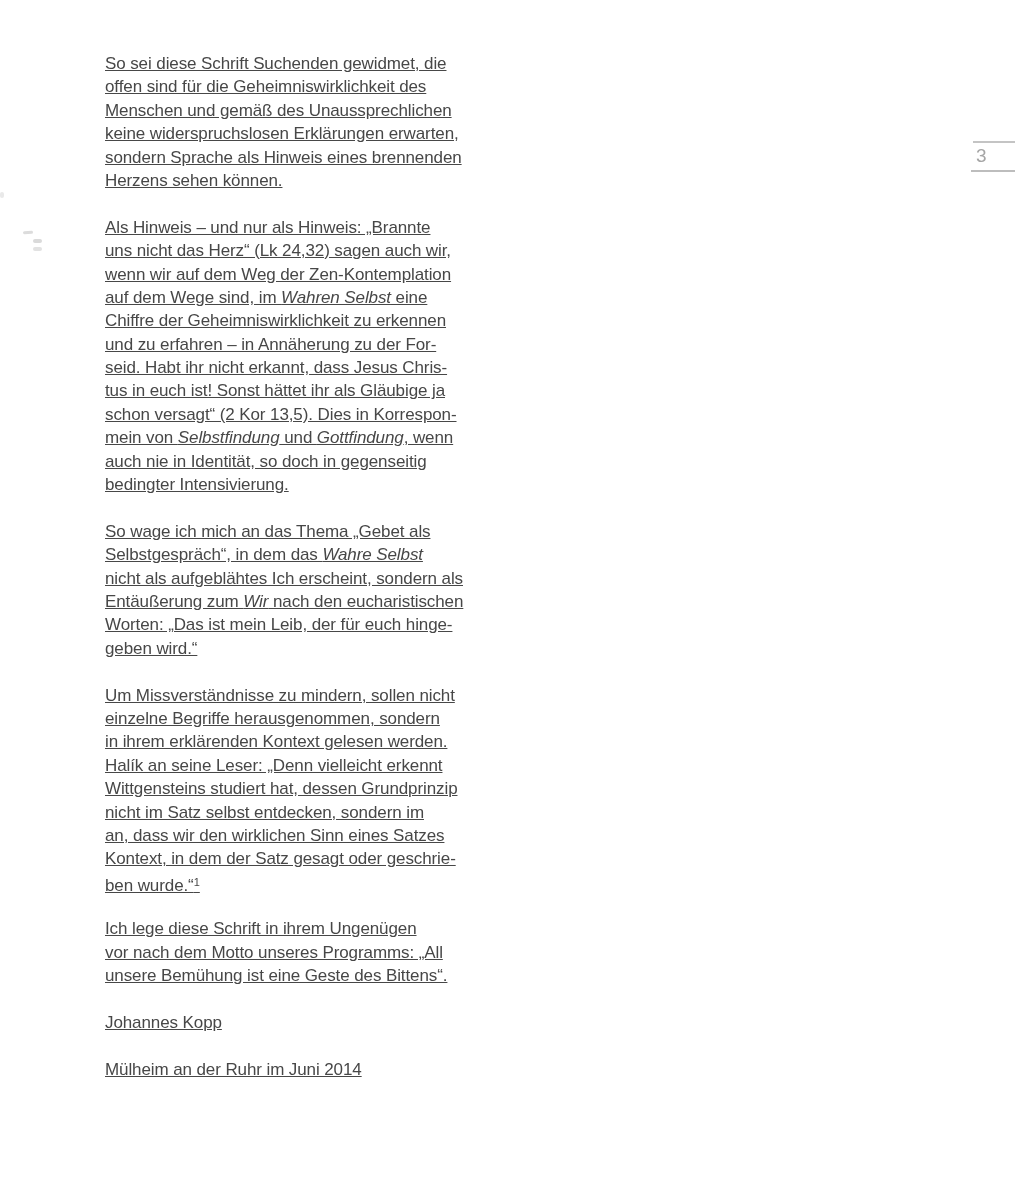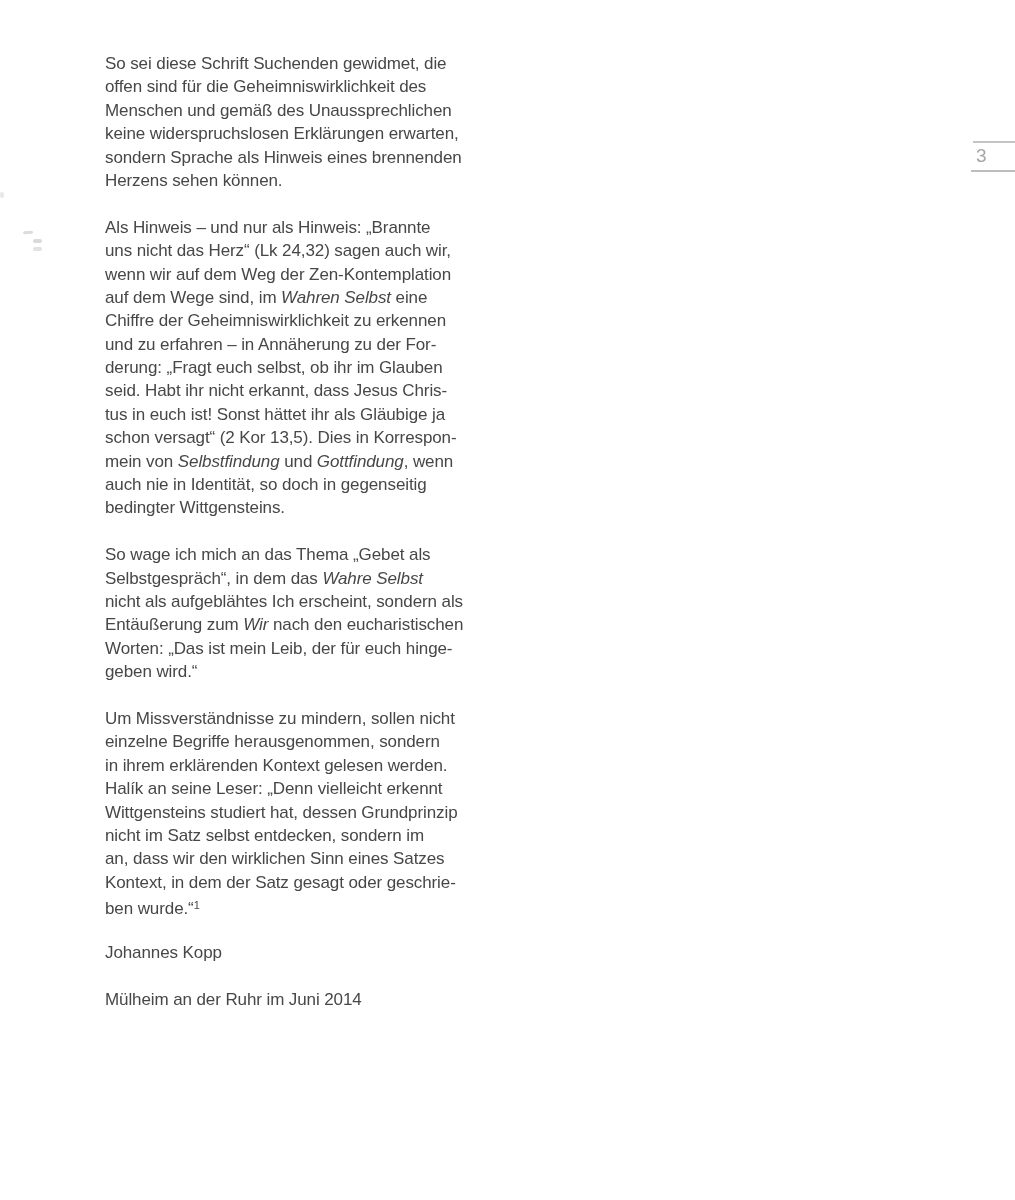--- a/index.html
+++ b/index.html
@@ -20,21 +20,21 @@
   
   .text-column{
     position:absolute;
     left:105px;top:52px;
     width:420px;
     font-size:17px;
     line-height:23.4px;
     letter-spacing:-0.1px;
     color:var(--text-color);
   }
-  .para{margin:0 0 23.4px 0;}
+  .para{margin:0 0 23.4px 0;text-decoration:underline;}
   .line{white-space:pre;height:23.4px;}
   .it{font-style:italic;text-align:right;}
   .sup{font-size:11px;vertical-align:5px;letter-spacing:0;}
 
   
   .pagenum-rule-top{
     position:absolute;left:973px;top:141px;width:42px;height:2px;
     background:var(--rule-color);
   }
   .pagenum-rule-bottom{
@@ -72,27 +72,26 @@
         <div class="line"><span>sondern Sprache als Hinweis eines brennenden</span></div>
         <div class="line"><span>Herzens sehen können.</span></div>
       </div>
       <div class="para">
         <div class="line"><span>Als Hinweis – und nur als Hinweis: „Brannte</span></div>
         <div class="line"><span>uns nicht das Herz“ (Lk 24,32) sagen auch wir,</span></div>
         <div class="line"><span>wenn wir auf dem Weg der Zen-Kontemplation</span></div>
         <div class="line"><span>auf dem Wege sind, im </span><span class="it">Wahren Selbst</span><span> eine</span></div>
         <div class="line"><span>Chiffre der Geheimniswirklichkeit zu erkennen</span></div>
         <div class="line"><span>und zu erfahren – in Annäherung zu der For-</span></div>
-        <div class="line"><span>derung: „Fragt euch selbst, ob ihr im Glauben</span></div>
         <div class="line"><span>seid. Habt ihr nicht erkannt, dass Jesus Chris-</span></div>
         <div class="line"><span>tus in euch ist! Sonst hättet ihr als Gläubige ja</span></div>
         <div class="line"><span>schon versagt“ (2 Kor 13,5). Dies in Korrespon-</span></div>
         <div class="line"><span>mein von </span><span class="it">Selbstfindung</span><span> und </span><span class="it">Gottfindung</span><span>, wenn</span></div>
         <div class="line"><span>auch nie in Identität, so doch in gegenseitig</span></div>
-        <div class="line"><span>bedingter Wittgensteins.</span></div>
+        <div class="line"><span>bedingter Intensivierung.</span></div>
       </div>
       <div class="para">
         <div class="line"><span>So wage ich mich an das Thema „Gebet als</span></div>
         <div class="line"><span>Selbstgespräch“, in dem das </span><span class="it">Wahre Selbst</span></div>
         <div class="line"><span>nicht als aufgeblähtes Ich erscheint, sondern als</span></div>
         <div class="line"><span>Entäußerung zum </span><span class="it">Wir</span><span> nach den eucharistischen</span></div>
         <div class="line"><span>Worten: „Das ist mein Leib, der für euch hinge-</span></div>
         <div class="line"><span>geben wird.“</span></div>
       </div>
       <div class="para">
@@ -100,20 +99,25 @@
         <div class="line"><span>einzelne Begriffe herausgenommen, sondern</span></div>
         <div class="line"><span>in ihrem erklärenden Kontext gelesen werden.</span></div>
         <div class="line"><span>Halík an seine Leser: „Denn vielleicht erkennt</span></div>
         <div class="line"><span>Wittgensteins studiert hat, dessen Grundprinzip</span></div>
         <div class="line"><span>nicht im Satz selbst entdecken, sondern im</span></div>
         <div class="line"><span>an, dass wir den wirklichen Sinn eines Satzes</span></div>
         <div class="line"><span>Kontext, in dem der Satz gesagt oder geschrie-</span></div>
         <div class="line"><span>ben wurde.“</span><span class="sup">1</span></div>
       </div>
       <div class="para">
+        <div class="line"><span>Ich lege diese Schrift in ihrem Ungenügen</span></div>
+        <div class="line"><span>vor nach dem Motto unseres Programms: „All</span></div>
+        <div class="line"><span>unsere Bemühung ist eine Geste des Bittens“.</span></div>
+      </div>
+      <div class="para">
         <div class="line"><span>Johannes Kopp</span></div>
       </div>
       <div class="para">
         <div class="line"><span>Mülheim an der Ruhr im Juni 2014</span></div>
       </div>
     </div>
 
   <div class="artifact artifact-1"></div>
   <div class="artifact artifact-2"></div>
   <div class="artifact artifact-3"></div>

